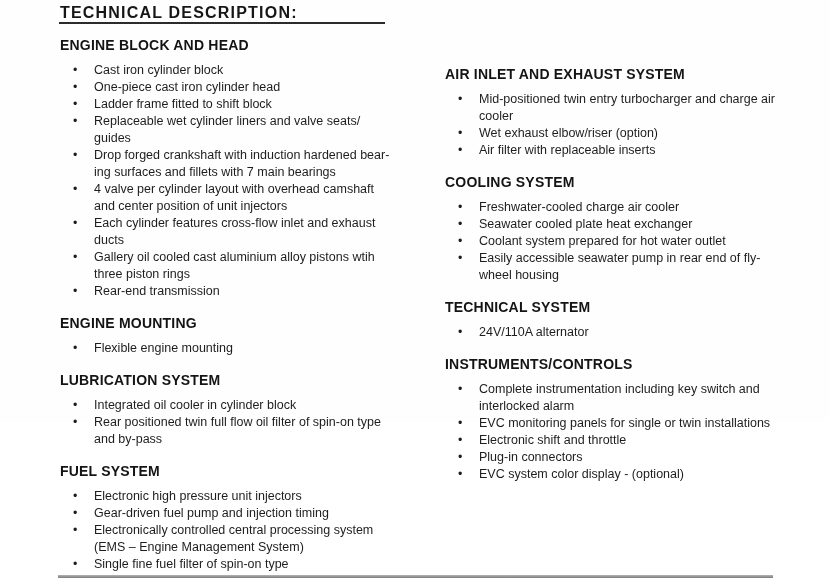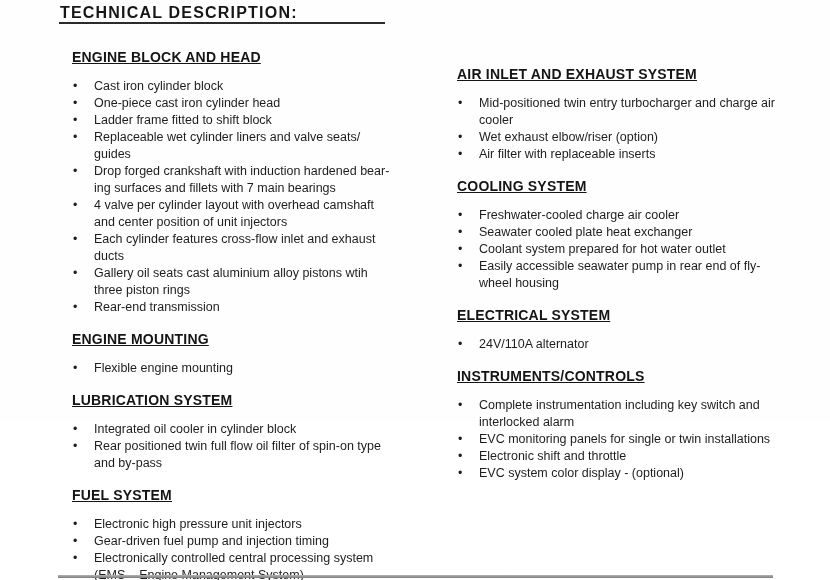--- a/index.html
+++ b/index.html
@@ -36,31 +36,30 @@
     top: 22px;
     width: 326px;
     height: 2px;
     background: #2b2b2b;
   }
   .col {
     position: absolute;
     width: 348px;
   }
   .col-left  { left: 60px;  top: 37px; }
-  .col-right { left: 445px; top: 54px; }
+  .col-right { left: 445px; top: 66px; }
   section { margin: 0 0 15px 0; }
   h2 {
-    margin: 12px;
+    margin: 0;
     font-size: 14px;
     font-weight: bold;
     letter-spacing: 0.2px;
     line-height: 17px;
     color: #141414;
     white-space: nowrap;
-    text-decoration: underline;
   }
   ul {
     list-style: none;
     margin: 8px;
     padding: 0;
   }
   li {
     position: relative;
     padding-left: 26px;
     font-size: 12.5px;
@@ -102,21 +101,21 @@
         <li>One-piece cast iron cylinder head</li>
         <li>Ladder frame fitted to shift block</li>
         <li>Replaceable wet cylinder liners and valve seats/
 guides</li>
         <li>Drop forged crankshaft with induction hardened bear-
 ing surfaces and fillets with 7 main bearings</li>
         <li>4 valve per cylinder layout with overhead camshaft
 and center position of unit injectors</li>
         <li>Each cylinder features cross-flow inlet and exhaust
 ducts</li>
-        <li>Gallery oil seats cast aluminium alloy pistons wtih
+        <li>Gallery oil cooled cast aluminium alloy pistons wtih
 three piston rings</li>
         <li>Rear-end transmission</li>
       </ul>
     </section>
 
     <section>
       <h2>ENGINE MOUNTING</h2>
       <ul>
         <li>Flexible engine mounting</li>
       </ul>
@@ -161,33 +160,34 @@
       <ul>
         <li>Freshwater-cooled charge air cooler</li>
         <li>Seawater cooled plate heat exchanger</li>
         <li>Coolant system prepared for hot water outlet</li>
         <li>Easily accessible seawater pump in rear end of fly-
 wheel housing</li>
       </ul>
     </section>
 
     <section>
-      <h2>ELECTRICAL SYSTEM</h2>
+      <h2>TECHNICAL SYSTEM</h2>
       <ul>
         <li>24V/110A alternator</li>
       </ul>
     </section>
 
     <section>
       <h2>INSTRUMENTS/CONTROLS</h2>
       <ul>
         <li>Complete instrumentation including key switch and
 interlocked alarm</li>
         <li>EVC monitoring panels for single or twin installations</li>
         <li>Electronic shift and throttle</li>
+        <li>Plug-in connectors</li>
         <li>EVC system color display - (optional)</li>
       </ul>
     </section>
 
   </div>
 
   <div class="bottom-rule"></div>
 
 </div>
 

